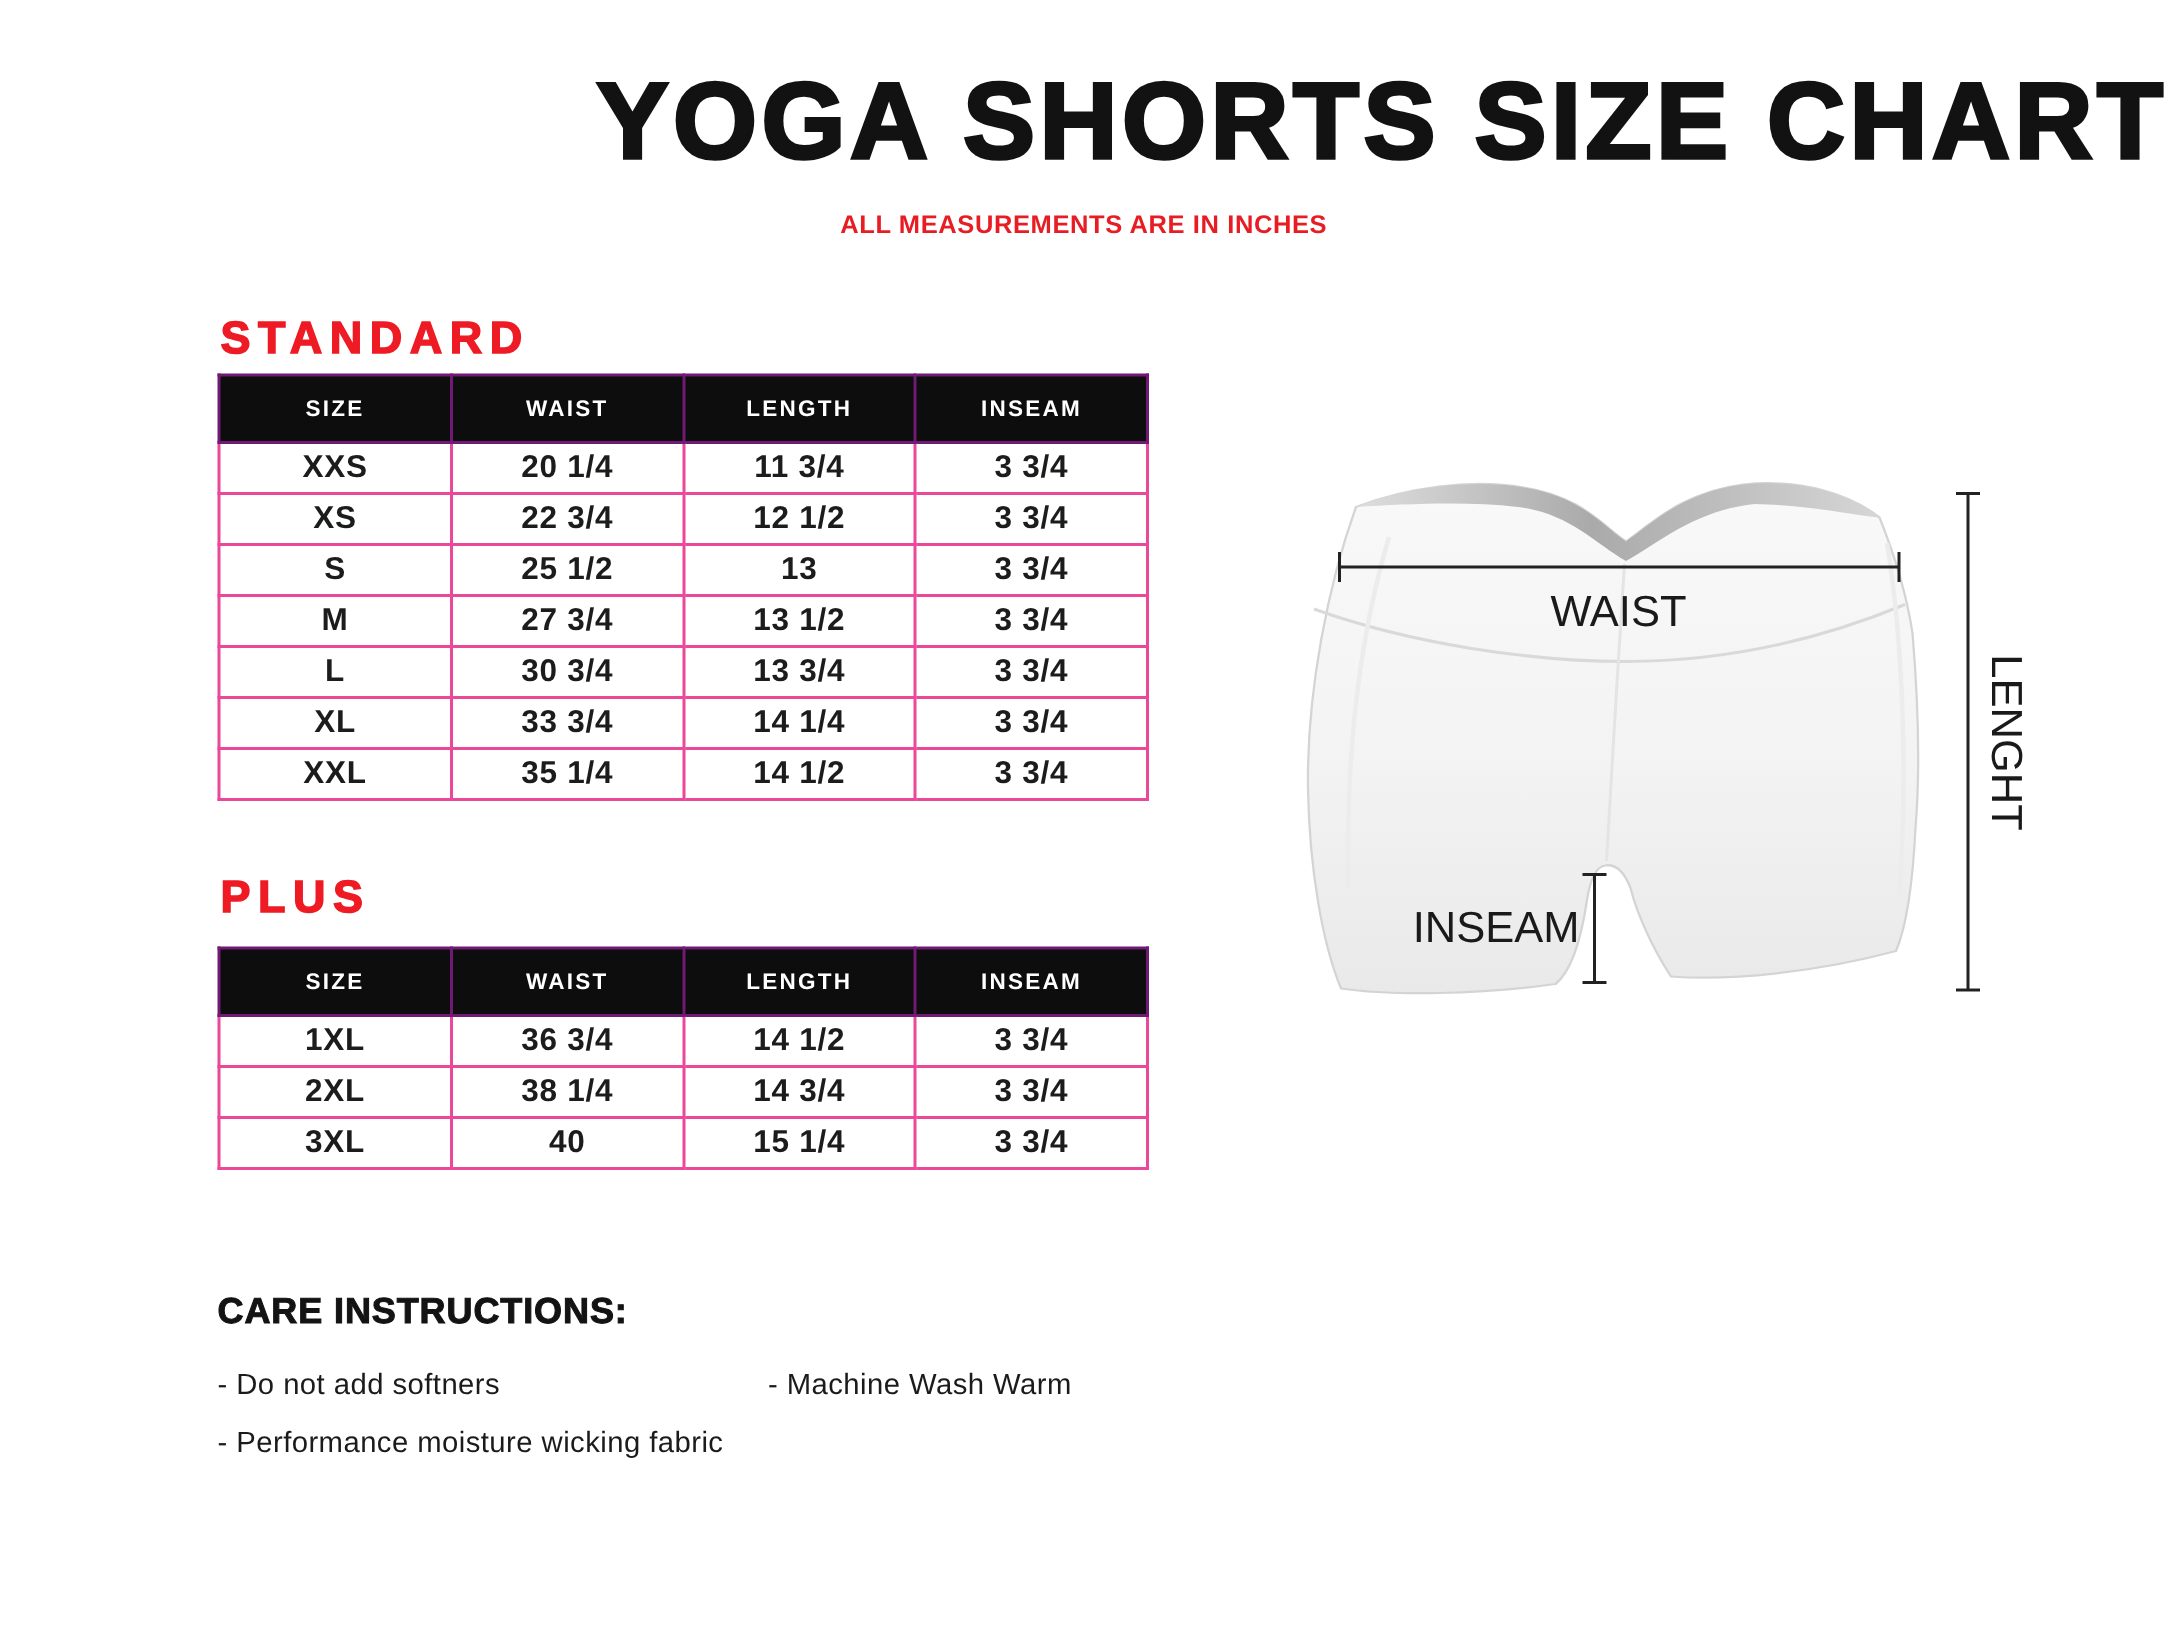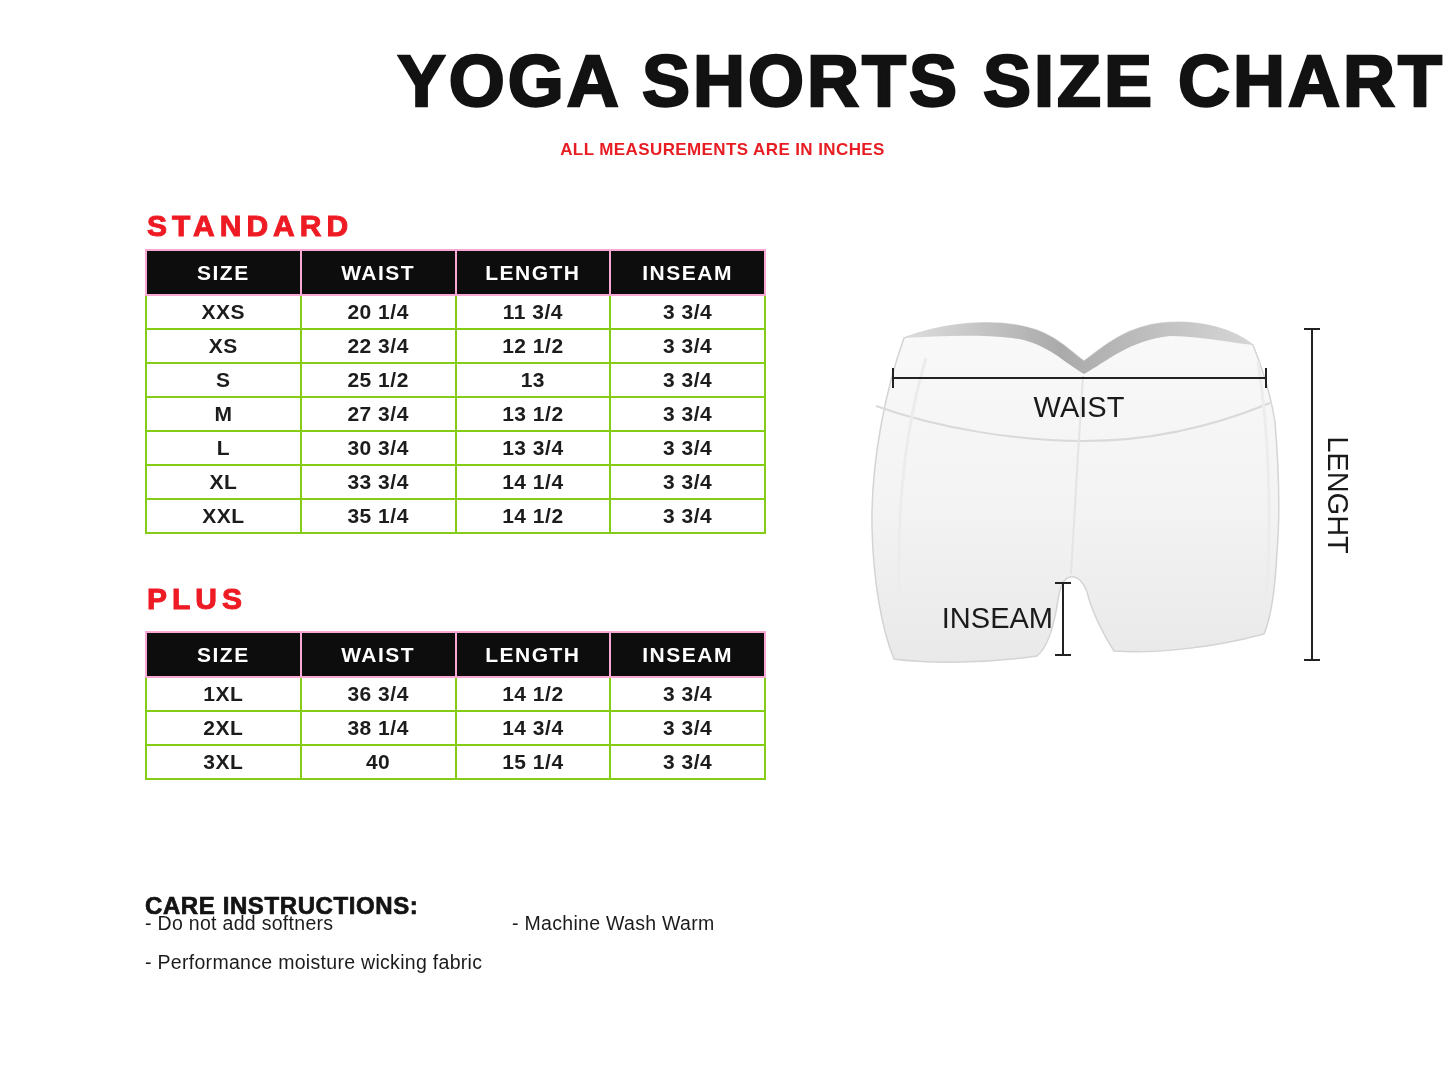--- a/index.html
+++ b/index.html
@@ -43,43 +43,42 @@
   table.size-table {
     border-collapse: collapse;
     table-layout: fixed;
     width: 621px;
     background: #ffffff;
   }
   table.size-table.standard { position: absolute; left: 145px; top: 249px; }
   table.size-table.plus { position: absolute; left: 145px; top: 631px; }
   table.size-table th {
     background: #0d0d0d; color: #ffffff;
-    font-size: 21px; font-weight: 700;
+    font-size: 15px; font-weight: 700;
     letter-spacing: 1.5px;
     height: 43px;
-    border: 2px solid #f9a8d4;
+    border: 2px solid #701a75;
     text-align: center;
     padding: 0;
   }
   table.size-table td {
     font-size: 21px; font-weight: 700;
     color: #1c1c1c;
     height: 32px;
-    border: 2px solid #84cc16;
+    border: 2px solid #ec4899;
     text-align: center;
     padding: 0;
     letter-spacing: 0.5px;
   }
 
   .care-heading {
     left: 145px; top: 861px;
     font-size: 24px; font-weight: 800;
     letter-spacing: 0.6px;
     color: #131313;
-    margin-top: 31px;
     -webkit-text-stroke: 0.7px #131313;
   }
   .care-col { top: 913px; }
   .care-col.left { left: 145px; }
   .care-col.right { left: 512px; }
   .care-item {
     font-size: 19.5px;
     font-weight: 400;
     color: #1b1b1b;
     letter-spacing: 0.3px;

